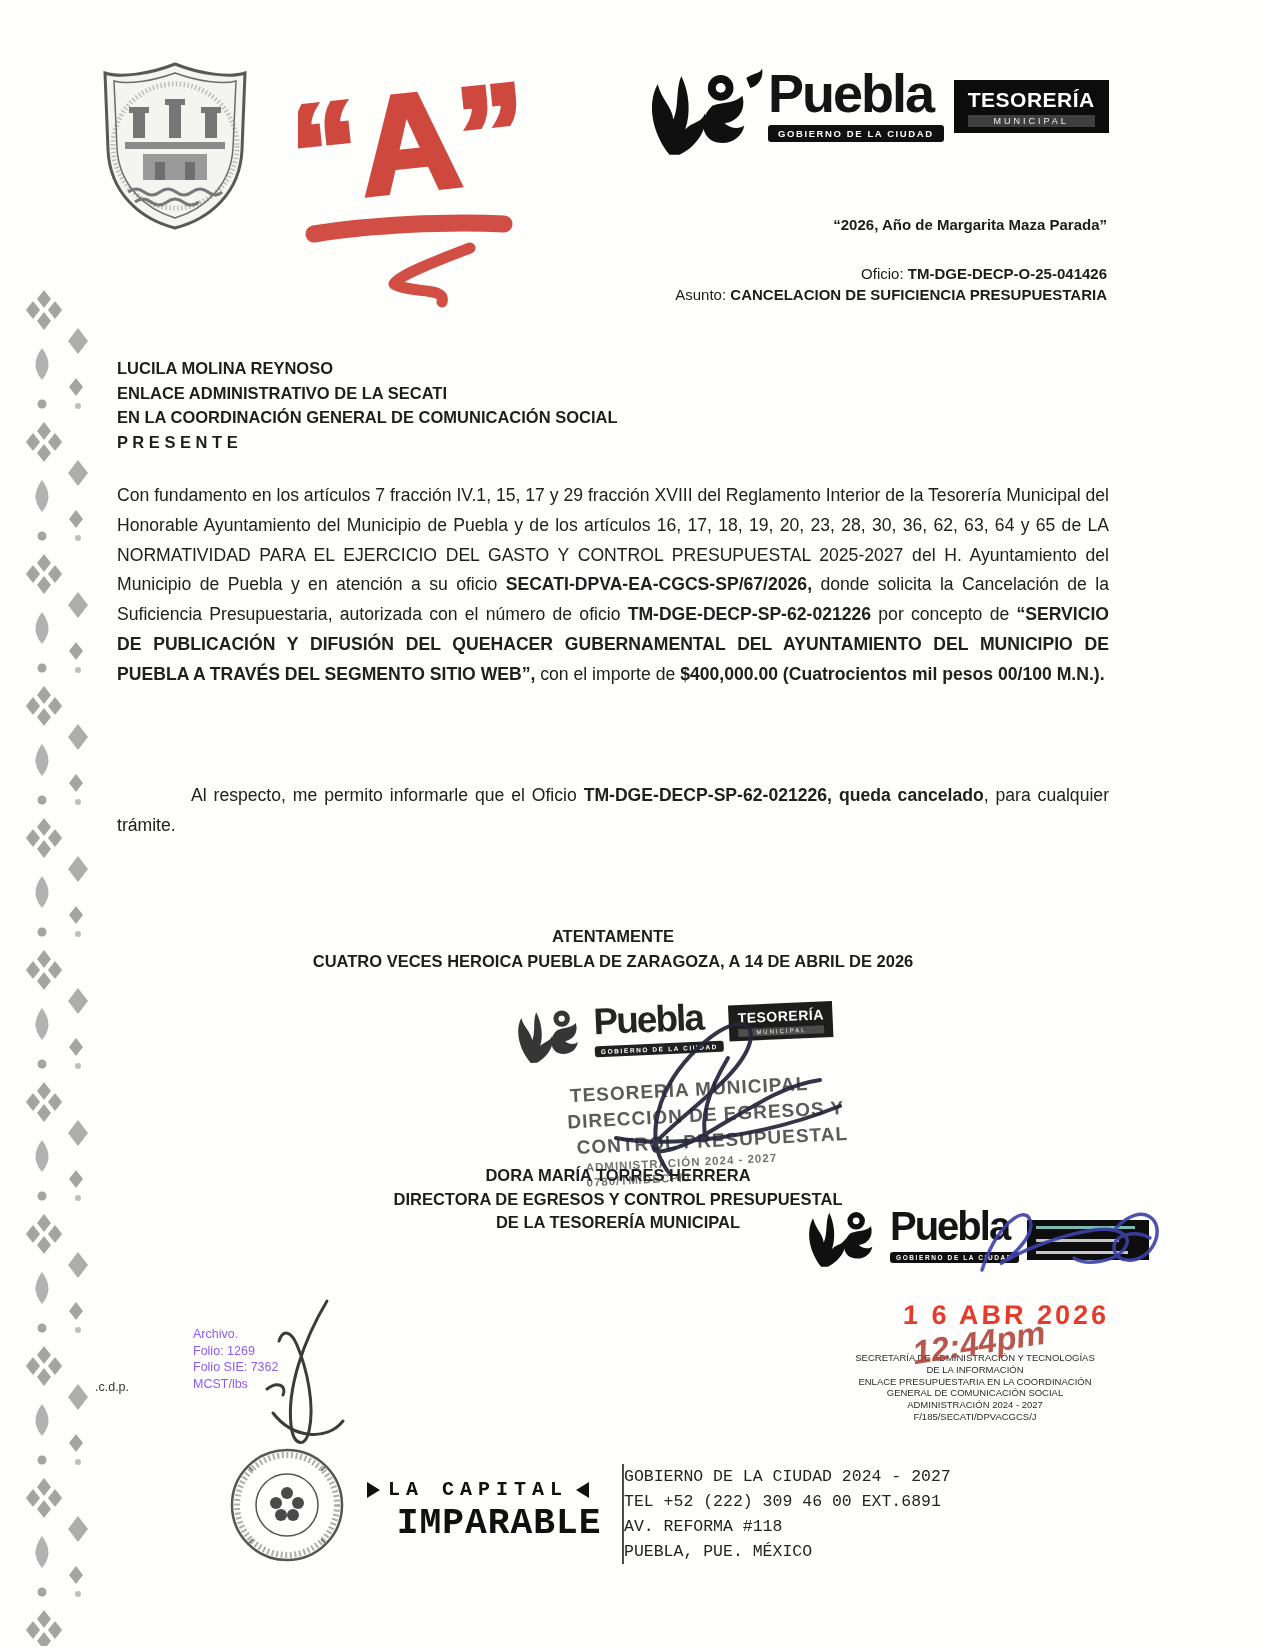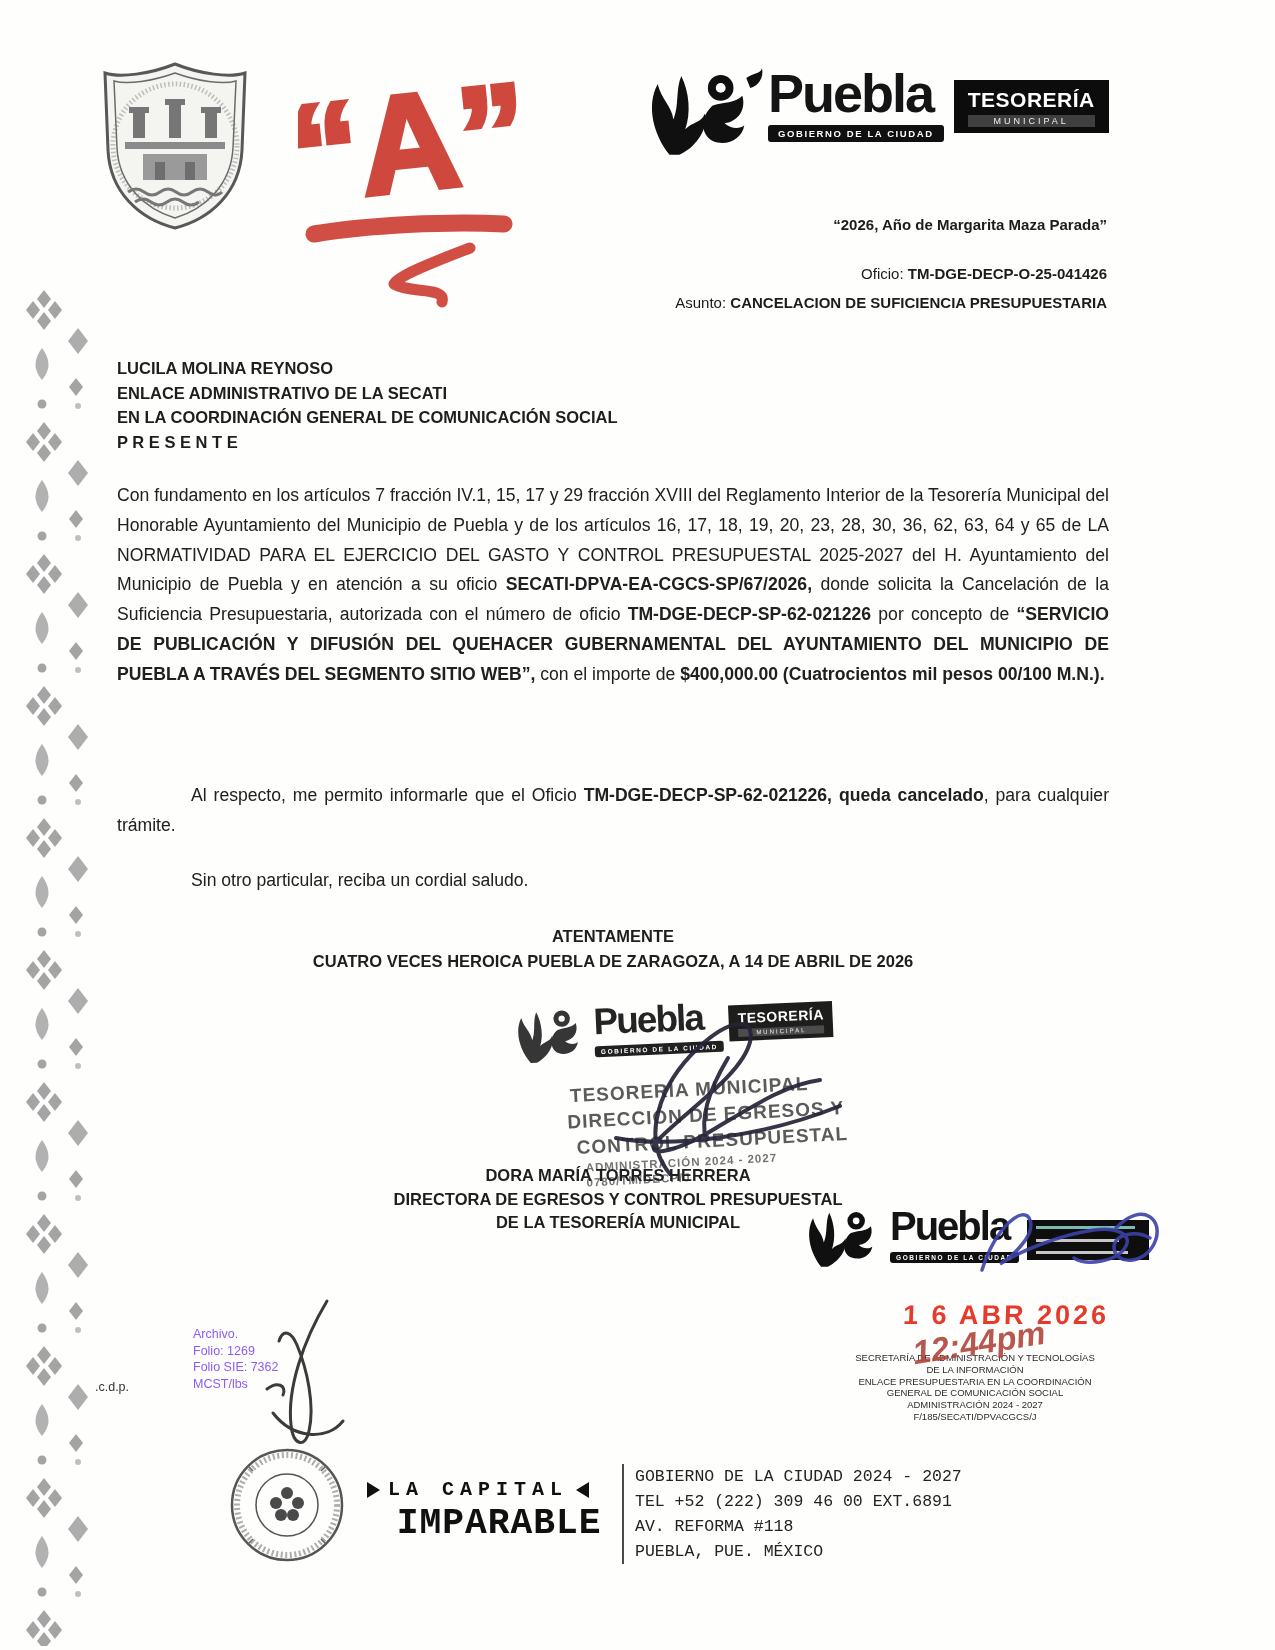--- a/index.html
+++ b/index.html
@@ -19,21 +19,21 @@
   .talavera-marks { width:128px; height:94px; }
   .brand-text { margin-left:4px; }
   .wordmark { font-size:54px; font-weight:bold; letter-spacing:-2px; line-height:1; color:#141414; }
   .tagline { display:inline-block; background:#101010; color:#fff; font-size:9.5px; font-weight:bold; letter-spacing:1.6px; padding:3px 10px; border-radius:3px; margin-top:5px; }
   .unit-box { background:#0c0c0c; color:#fff; padding:8px 14px 6px 14px; margin-left:10px; margin-top:14px; text-align:center; }
   .unit1 { font-size:21px; font-weight:bold; letter-spacing:.5px; }
   .unit2 { font-size:9px; letter-spacing:3px; color:#f0f0f0; background:#3f3f3f; margin-top:3px; padding:1px 4px; }
   
   .meta { position:absolute; right:168px; top:216px; text-align:right; font-size:15px; color:#1c1c1c; }
   .legend { font-weight:bold; margin-bottom:32px; }
-  .meta-line { margin-top:12px; }
+  .meta-line { margin-top:4px; }
   
   .recipient { position:absolute; left:117px; top:356px; font-weight:bold; font-size:16.5px; line-height:24.5px; }
   
   .para { position:absolute; left:117px; width:992px; font-size:17.6px; line-height:29.8px; text-align:justify; color:#202020; }
   .p1 { top:481px; }
   .p2 { top:781px; text-indent:74px; }
   .p3 { top:866px; text-indent:74px; }
   
   .closing { position:absolute; left:117px; top:924px; width:992px; text-align:center; font-weight:bold; font-size:16.5px; line-height:25px; }
   
@@ -71,21 +71,21 @@
   
   .seal { position:absolute; left:228px; top:1446px; width:118px; height:118px; }
   .capital { position:absolute; left:352px; top:1478px; width:252px; text-align:right; color:#101010;font-family:Liberation Mono, monospace; }
   .cap-line1 { display:flex; align-items:center; justify-content:center; gap:8px; }
   .cap-text1 { font-size:20px; font-weight:bold; letter-spacing:6px; }
   .tri { width:0; height:0; border-top:8px solid transparent; border-bottom:8px solid transparent; }
   .tri-l { border-left:13px solid #101010; }
   .tri-r { border-right:13px solid #101010; }
   .cap-line2 { font-size:37px; font-weight:bold; letter-spacing:1px; margin-top:1px; transform:scaleX(.98); }
   
-  .address { position:absolute; left:622px; top:1464px; font-family:"Liberation Mono", monospace; font-size:16.5px; line-height:25px; color:#232323; border-left:2px solid #4a4a4a; padding-left:11px; }
+  .address { position:absolute; left:622px; top:1464px; font-family:"Liberation Mono", monospace; font-size:16.5px; line-height:25px; color:#232323; border-left:2px solid #4a4a4a; padding-left:0; }
 </style>
 </head>
 <body>
 
 <div class="page">
 
   <svg class="left-pattern" width="78" height="1360" viewBox="0 0 78 1360">
     <defs>
       <pattern id="tal" width="78" height="132" patternUnits="userSpaceOnUse">
         <g fill="#8e8e8e">
@@ -168,21 +168,20 @@
 
   <div class="recipient">
     <div>LUCILA MOLINA REYNOSO</div>
     <div>ENLACE ADMINISTRATIVO DE LA SECATI</div>
     <div>EN LA COORDINACIÓN GENERAL DE COMUNICACIÓN SOCIAL</div>
     <div>P R E S E N T E</div>
   </div>
 
   <p class="para p1"><span>Con fundamento en los artículos 7 fracción IV.1, 15, 17 y 29 fracción XVIII del Reglamento Interior de la Tesorería Municipal del Honorable Ayuntamiento del Municipio de Puebla y de los artículos  16, 17, 18, 19, 20, 23, 28, 30, 36, 62, 63, 64 y 65 de LA NORMATIVIDAD PARA EL EJERCICIO DEL GASTO Y CONTROL PRESUPUESTAL 2025-2027 del H. Ayuntamiento del Municipio de Puebla y en atención a su oficio </span><span class="b">SECATI-DPVA-EA-CGCS-SP/67/2026,</span><span> donde solicita la Cancelación de la Suficiencia Presupuestaria, autorizada con el número de oficio </span><span class="b">TM-DGE-DECP-SP-62-021226</span><span> por concepto de </span><span class="b">“SERVICIO DE PUBLICACIÓN Y DIFUSIÓN DEL QUEHACER GUBERNAMENTAL DEL AYUNTAMIENTO DEL MUNICIPIO DE PUEBLA A TRAVÉS DEL SEGMENTO SITIO WEB”,</span><span> con el importe de </span><span class="b">$400,000.00 (Cuatrocientos mil pesos 00/100 M.N.).</span></p>
   <p class="para p2"><span>Al respecto, me permito informarle que el Oficio </span><span class="b">TM-DGE-DECP-SP-62-021226, queda cancelado</span><span>, para cualquier trámite.</span></p>
-  <p class="para p3"><span>Sin otro particular, reciba un cordial saludo.</span></p>
 
   <div class="closing">
     <div>ATENTAMENTE</div>
     <div>CUATRO VECES HEROICA PUEBLA DE ZARAGOZA, A 14 DE ABRIL DE 2026</div>
   </div>
 
   <div class="brand mini-brand">
     <svg class="talavera-marks" viewBox="0 0 130 95">
       <g fill="#101010" opacity=".9">
         <path d="M34 90 C18 70 10 40 22 18 C26 34 36 40 38 54 C44 40 40 24 46 10 C54 26 56 48 50 64 C58 56 66 58 70 48 C74 66 58 84 44 90 Z"></path>

